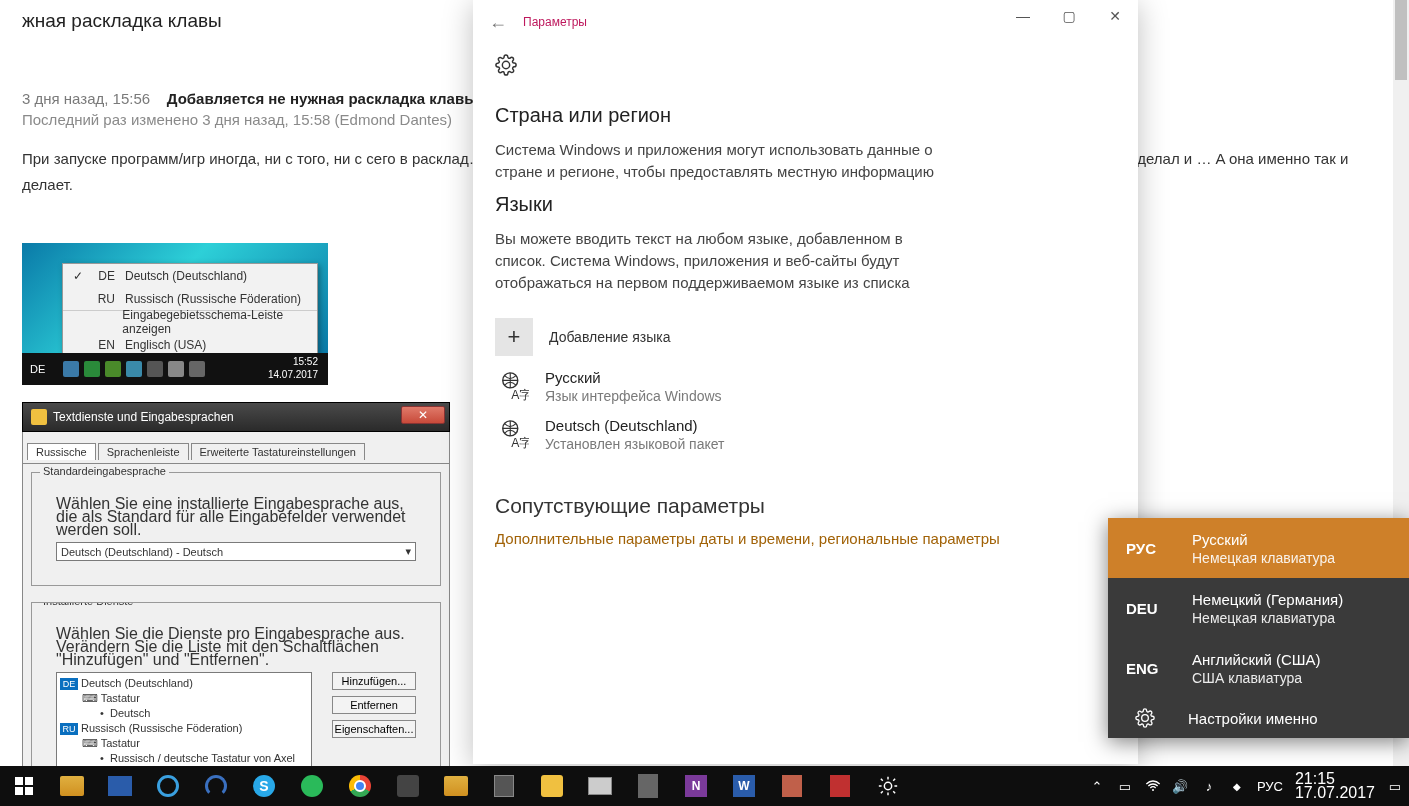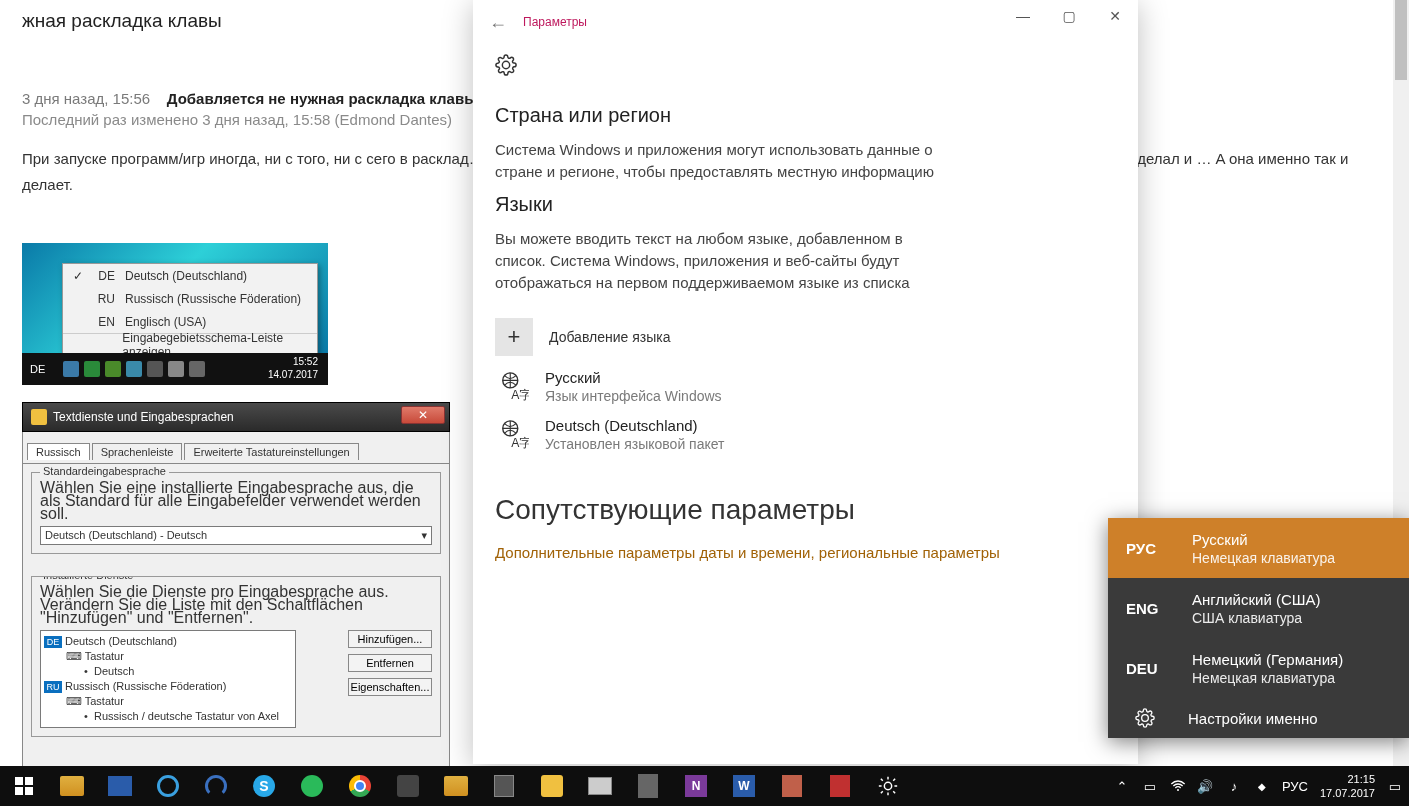--- a/index.html
+++ b/index.html
@@ -27,24 +27,24 @@
   .embed1-task .time { position: absolute; right: 10px; top: 2px; font-size: 10px; text-align: right; line-height: 13px; }
 
   
   .embed2 { position: absolute; left: 22px; top: 402px; width: 428px; border-radius: 26px; }
   .embed2-title { background: linear-gradient(#4a4a4a,#2a2a2a); height: 30px; border: 1px solid #000; display: flex; align-items: center; padding-left: 8px; color: #fff; font-size: 12px; position: relative; }
   .embed2-title .close { position: absolute; right: 4px; top: 3px; width: 44px; height: 18px; background: linear-gradient(#e07a6a,#c84a3a); border: 1px solid #833; border-radius: 2px; display: flex; align-items: center; justify-content: center; font-size: 12px; }
   .embed2-tabs { background: #f0f0f0; border: 1px solid #888; border-top: none; padding: 10px 4px 4px; font-size: 11px; display: flex; gap: 2px; }
   .embed2-tabs .tab { border: 1px solid #888; border-bottom: none; background: #f0f0f0; padding: 2px 8px; position: relative; top: 1px; }
   .embed2-tabs .tab.active { background: #fff; }
   .embed2-body { background: #f0f0f0; border: 1px solid #888; border-top: none; padding: 8px; font-size: 11px; }
-  .embed2-field { border: 1px solid #999; padding: 8px; margin-bottom: 22px; position: relative; }
+  .embed2-field { border: 1px solid #999; padding: 24px; margin-bottom: 16px; position: relative; }
   .embed2-field .legend { position: absolute; top: -8px; left: 8px; background: #f0f0f0; padding: 0 3px; font-size: 11px; }
   .embed2-field p { font-size: 16px; margin-bottom: 6px; line-height: 13px; }
-  .embed2-select { width: 100%; background: #fff; border: 1px solid #7a7a7a; padding: 2px 4px; font-size: 11px; display: flex; justify-content: space-between; }
+  .embed2-select { width: 100%; background: #fff; border: 1px solid #7a7a7a; padding: 2px 4px; font-size: 11px; display: flex; justify-content: space-between; align-items: center; }
   .embed2-list { background: #fff; border: 1px solid #7a7a7a; height: 98px; padding: 3px; font-size: 11px; overflow: hidden; float: left; width: 256px;}
   .embed2-list .li { line-height: 15px; }
   .embed2-list .tag { display: inline-block; width: 18px; height: 12px; color: #fff; font-size: 9px; text-align: center; line-height: 12px; vertical-align: middle; margin-right: 3px;}
   .embed2-list .tag.de { background: #0a6fbf;}
   .embed2-list .tag.ru { background: #0a6fbf;}
   .embed2-btns { float: right; width: 84px; }
   .embed2-btns button { width: 84px; margin-bottom: 6px; font-size: 11px; background: #f3f3f3; border: 1px solid #888; padding: 2px 0; }
 
   
   .settings-win { position: absolute; left: 473px; top: 0; width: 665px; height: 764px; background: #fff; box-shadow: 0 4px 28px rgba(0,0,0,.25); display: flex; flex-direction: column; }
@@ -57,38 +57,38 @@
   .settings-content h1 { font-size: 28px; font-weight: 400; color: #222; display: flex; align-items: center; gap: 12px; margin-bottom: 28px; }
   .settings-content h1 .gear { width: 22px; height: 22px; }
   .settings-content h2 { font-size: 20px; font-weight: 400; color: #222; margin-top: 6px; margin-bottom: 12px; }
   .settings-content .desc { font-size: 15px; color: #444; line-height: 22px; margin-bottom: 10px; max-width: 440px;}
   .settings-select { width: 410px; height: 33px; border: 2px solid #999; display: flex; align-items: center; justify-content: space-between; padding: 0 10px; font-size: 15px; margin-bottom: 48px; }
   .lang-btn, .add-lang { display: flex; align-items: center; gap: 16px; padding: 6px 0; min-height: 48px; }
   .add-lang .plus { width: 38px; height: 38px; background: #e5e5e5; display: flex; align-items: center; justify-content: center; font-size: 22px; color: #333;}
   .lang-icon { width: 30px; height: 30px; color: #333; flex-shrink: 0; margin-left: 4px;}
   .lang-text .t1 { font-size: 15px; color: #222;}
   .lang-text .t2 { font-size: 14px; color: #7a7a7a; margin-top: 2px;}
-  .related-heading { font-size: 28px; font-weight: 400; margin-top: 36px; margin-bottom: 18px;}
+  .related-heading { font-size: 21px; font-weight: 400; margin-top: 36px; margin-bottom: 12px;}
   .link { color: #a16207; font-size: 15px; cursor: default; }
 
   
   .ime-fly { position: absolute; right: 0; top: 518px; width: 301px; background: #3a3a3a; color: #fff; box-shadow: 0 4px 20px rgba(0,0,0,.5);}
   .ime-fly .row { display: flex; align-items: center; height: 60px; padding: 0 18px; gap: 26px; }
   .ime-fly .row.sel { background: #ce8029;}
   .ime-fly .code { font-size: 15px; font-weight: 600; width: 40px; }
   .ime-fly .txt .l1 { font-size: 15px; }
   .ime-fly .txt .l2 { font-size: 14px; opacity: .9; margin-top: 2px;}
   .ime-fly .set { display: flex; align-items: center; height: 40px; padding: 0 18px; gap: 26px; font-size: 15px;}
   .ime-fly .gear { width: 20px; height: 20px;}
 
   
   .taskbar { position: absolute; left: 0; bottom: 0; height: 40px; width: 1409px; background: #0e0e0e; display: flex; align-items: center; }
   .taskbar .tb-item { width: 48px; height: 40px; display: flex; align-items: center; justify-content: center; color: #fff; font-size: 18px; }
   .taskbar .tray { position: absolute; right: 6px; display: flex; align-items: center; gap: 12px; color: #fff; font-size: 12px;}
-  .taskbar .tray .clock { text-align: right; line-height: 14px; font-size: 11px;}
+  .taskbar .tray .clock { text-align: left; line-height: 14px; font-size: 16px;}
   .taskbar .tray .mini { width: 16px; height: 16px; display:flex; align-items:center; justify-content:center; font-size:13px; }
   .taskbar .tray .lang { font-size: 13px; }
 
   
   .scroll-right { position: absolute; right: 0; top: 0; bottom: 40px; width: 16px; background: #f0f0f0;}
   .scroll-right .thumb { position: absolute; left: 2px; right: 2px; top: 0; height: 80px; background: #c0c0c0;}
 
   svg { display: block;}
 </style>
 </head>
@@ -115,29 +115,29 @@
       <div class="row checked">
           <span class="tick">✓</span>
           <span class="code">DE</span>
           <span>Deutsch (Deutschland)</span>
         </div>
       <div class="row">
           <span class="tick">✓</span>
           <span class="code">RU</span>
           <span>Russisch (Russische Föderation)</span>
         </div>
+      <div class="row sep">
+          <span class="tick"></span>
+          <span class="code"></span>
+          <span>Eingabegebietsschema-Leiste anzeigen</span>
+        </div>
       <div class="row">
           <span class="tick">✓</span>
           <span class="code">EN</span>
           <span>Englisch (USA)</span>
-        </div>
-      <div class="row sep">
-          <span class="tick"></span>
-          <span class="code"></span>
-          <span>Eingabegebietsschema-Leiste anzeigen</span>
         </div>
     </div>
   </div>
   <div class="embed1-task">
     <span>DE</span>
     <div style="width:18px"></div>
     <div class="mini-icon" style="background:#3b7aa8"></div>
     <div class="mini-icon" style="background:#2a8a3a"></div>
     <div class="mini-icon" style="background:#4a8a2a"></div>
     <div class="mini-icon" style="background:#3a8aaa"></div>
@@ -151,21 +151,21 @@
   </div>
 </div>
 
 <div class="embed2">
   <div class="embed2-title">
     <span style="width:16px;height:16px;background:#f0c040;margin-right:6px;border-radius:2px"></span>
     <span>Textdienste und Eingabesprachen</span>
     <div class="close">✕</div>
   </div>
   <div class="embed2-tabs">
-    <div class="tab active">Russisch</div>
+    <div class="tab active">Russische</div>
     <div class="tab">Sprachenleiste</div>
     <div class="tab">Erweiterte Tastatureinstellungen</div>
   </div>
   <div class="embed2-body">
     <div class="embed2-field">
       <span class="legend">Standardeingabesprache</span>
       <p>Wählen Sie eine installierte Eingabesprache aus, die als Standard für alle Eingabefelder verwendet werden soll.</p>
       <div class="embed2-select">
         <span>Deutsch (Deutschland) - Deutsch</span>
           <span>▾</span>
@@ -249,31 +249,31 @@
 
 <div class="ime-fly">
   <div class="row sel">
     <div class="code">РУС</div>
     <div class="txt">
         <div class="l1">Русский</div>
         <div class="l2">Немецкая клавиатура</div>
       </div>
   </div>
   <div class="row">
+    <div class="code">DEU</div>
+    <div class="txt">
+        <div class="l1">Немецкий (Германия)</div>
+        <div class="l2">Немецкая клавиатура</div>
+      </div>
+  </div>
+  <div class="row">
     <div class="code">ENG</div>
     <div class="txt">
         <div class="l1">Английский (США)</div>
         <div class="l2">США клавиатура</div>
-      </div>
-  </div>
-  <div class="row">
-    <div class="code">DEU</div>
-    <div class="txt">
-        <div class="l1">Немецкий (Германия)</div>
-        <div class="l2">Немецкая клавиатура</div>
       </div>
   </div>
   <div class="set">
     <svg class="gear" viewBox="0 0 24 24" style="width:22px;margin-left:8px;margin-right:6px">
         <path fill="none" stroke="#fff" stroke-width="1.6" d="M12 8a4 4 0 100 8 4 4 0 000-8zM19.4 15a1.65 1.65 0 00.33 1.82l.06.06a2 2 0 11-2.83 2.83l-.06-.06a1.65 1.65 0 00-1.82-.33 1.65 1.65 0 00-1 1.51V21a2 2 0 11-4 0v-.09a1.65 1.65 0 00-1-1.51 1.65 1.65 0 00-1.82.33l-.06.06a2 2 0 11-2.83-2.83l.06-.06a1.65 1.65 0 00.33-1.82 1.65 1.65 0 00-1.51-1H3a2 2 0 110-4h.09a1.65 1.65 0 001.51-1 1.65 1.65 0 00-.33-1.82l-.06-.06a2 2 0 112.83-2.83l.06.06a1.65 1.65 0 001.82.33 1.65 1.65 0 001-1.51V3a2 2 0 114 0v.09a1.65 1.65 0 001 1.51 1.65 1.65 0 001.82-.33l.06-.06a2 2 0 112.83 2.83l-.06.06a1.65 1.65 0 00-.33 1.82 1.65 1.65 0 001.51 1H21a2 2 0 110 4h-.09a1.65 1.65 0 00-1.51 1z"></path>
       </svg>
     <span>Настройки именно</span>
   </div>
 </div>
 

